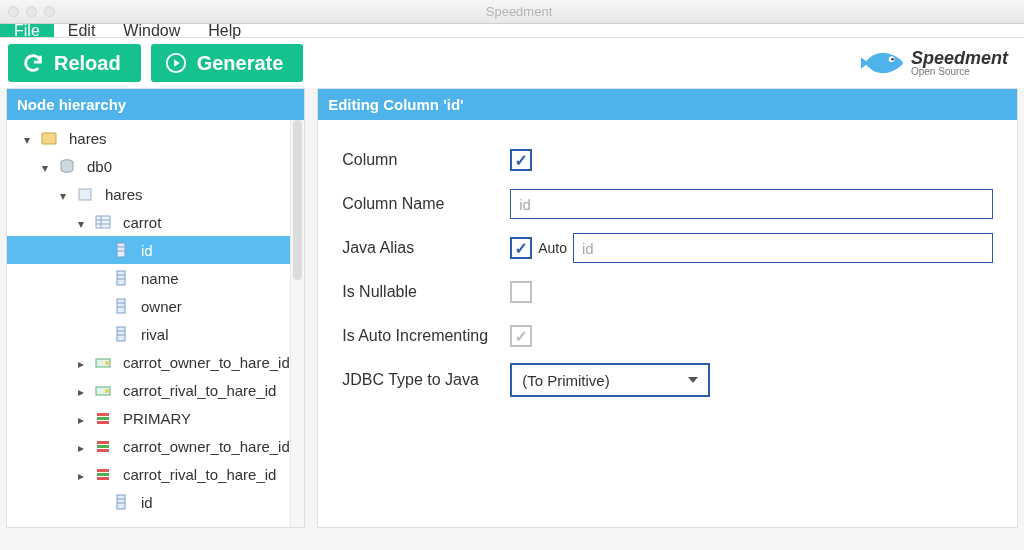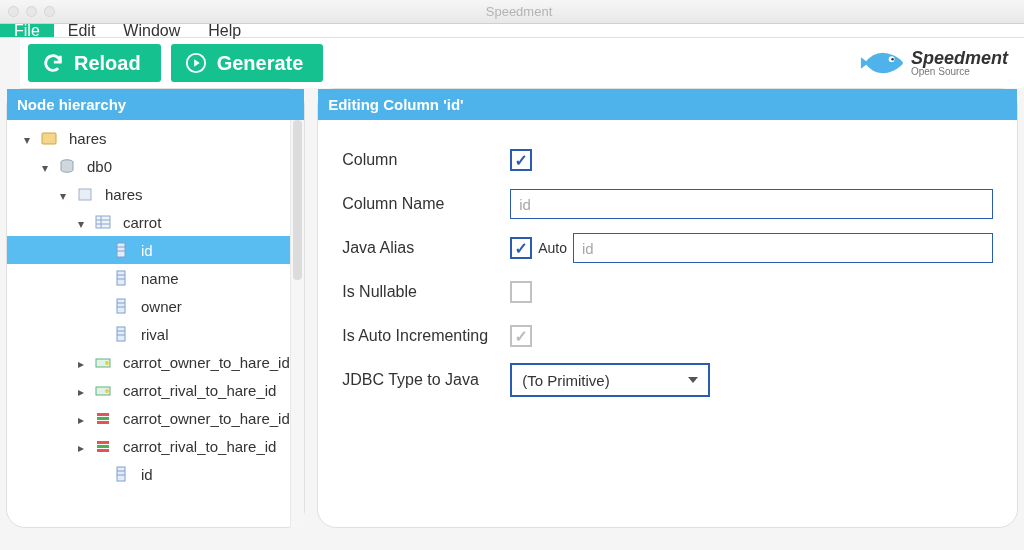--- a/index.html
+++ b/index.html
@@ -3,31 +3,31 @@
   <meta charset="utf-8">
   <style>
     * { box-sizing: border-box; margin: 0; padding: 0; font-family: -apple-system, BlinkMacSystemFont, "Helvetica Neue", Arial, sans-serif; }
     body { width: 1024px; height: 550px; background: #f5f5f5; overflow: hidden; font-size: 14px; color: #333; }
     .titlebar { height: 24px; background: linear-gradient(#f6f6f6,#e8e8e8); display:flex; align-items:center; padding:0 8px; border-bottom:1px solid #d0d0d0; border-top-left-radius:6px; border-top-right-radius:6px;}
     .win-dot { width:11px; height:11px; border-radius:50%; margin-right:7px; background:#e7e7e7; border:1px solid #d6d6d6;}
     .title { flex:1; text-align:center; color:#b4b4b4; font-size:13px; margin-left:-40px;}
     .menubar { height:14px; background:#fff; display:flex; align-items:stretch; border-bottom:1px solid #e0e0e0;}
     .menu-item { padding:0 14px; display:flex; align-items:center; font-size:16px; color:#333;}
     .menu-item.active { background:#15c28f; color:#fff;}
-    .toolbar { height:50px; background:#fff; display:flex; align-items:center; padding:6px 8px; gap:10px;margin-left:20px;}
+    .toolbar { height:50px; background:#fff; display:flex; align-items:center; padding:6px 8px; gap:10px;}
     .btn { background:#15c28f; color:#fff; border-radius:3px; height:38px; padding:0 20px 0 14px; display:flex; align-items:center; gap:10px; font-size:20px; font-weight:600;}
     .btn-icon { display:inline-flex; width:22px; height:22px; align-items:center; justify-content:center;}
     .spacer { flex:1;}
     .logo { display:flex; align-items:center; gap:6px; margin-right:8px;}
     .logo-fish { width:46px; height:36px;}
     .logo-text { display:flex; flex-direction:column; line-height:1;}
     .logo-text .big{ font-style:italic; font-size:18px; font-weight:700; color:#333;}
     .logo-text .small{ font-size:10px; color:#777;}
     .content { display:flex; height: calc(550px - 24px - 30px - 50px);}
-    .panel { display:flex; flex-direction:column; background:#fff;border-radius:19px;}
+    .panel { display:flex; flex-direction:column; background:#fff;}
     .panel.left { width:310px; margin:0 0 6px 6px; border:1px solid #e0e0e0;}
     .panel.right { flex:1; margin:0 6px 6px 12px; border:1px solid #e0e0e0;}
     .panel-header { background:#4eb3ea; color:#fff; font-weight:700; font-size:15px; padding:7px 10px;}
     .tree-wrap { position:relative; flex:1; overflow:hidden;}
     .tree { list-style:none; padding:4px 0; font-size:15px;}
     .tree li { padding:0;}
     .row { display:flex; align-items:center; height:28px; padding-left:6px; gap:8px;}
     .row.selected { background:#59bdf1; color:#fff;}
     .tw { display:inline-block; width:12px; text-align:center;}
     .tw::before { content:"▸"; color:#555; font-size:12px;}
@@ -248,20 +248,34 @@
             <div class="row">
               <span class="ind" style="width: 54px;"></span>
               <span class="tw "></span>
               <span class="ico">
                 <svg width="16" height="16">
                   <rect x="2" y="3" width="12" height="3" fill="#e05555"></rect>
                   <rect x="2" y="7" width="12" height="3" fill="#4caf50"></rect>
                   <rect x="2" y="11" width="12" height="3" fill="#e05555"></rect>
                 </svg>
               </span>
+              <span>PRIMARY</span>
+            </div>
+          </li>
+          <li>
+            <div class="row">
+              <span class="ind" style="width: 54px;"></span>
+              <span class="tw "></span>
+              <span class="ico">
+                <svg width="16" height="16">
+                  <rect x="2" y="3" width="12" height="3" fill="#e05555"></rect>
+                  <rect x="2" y="7" width="12" height="3" fill="#4caf50"></rect>
+                  <rect x="2" y="11" width="12" height="3" fill="#e05555"></rect>
+                </svg>
+              </span>
               <span>carrot_owner_to_hare_id</span>
             </div>
           </li>
           <li>
             <div class="row">
               <span class="ind" style="width: 54px;"></span>
               <span class="tw "></span>
               <span class="ico">
                 <svg width="16" height="16">
                   <rect x="2" y="3" width="12" height="3" fill="#e05555"></rect>

